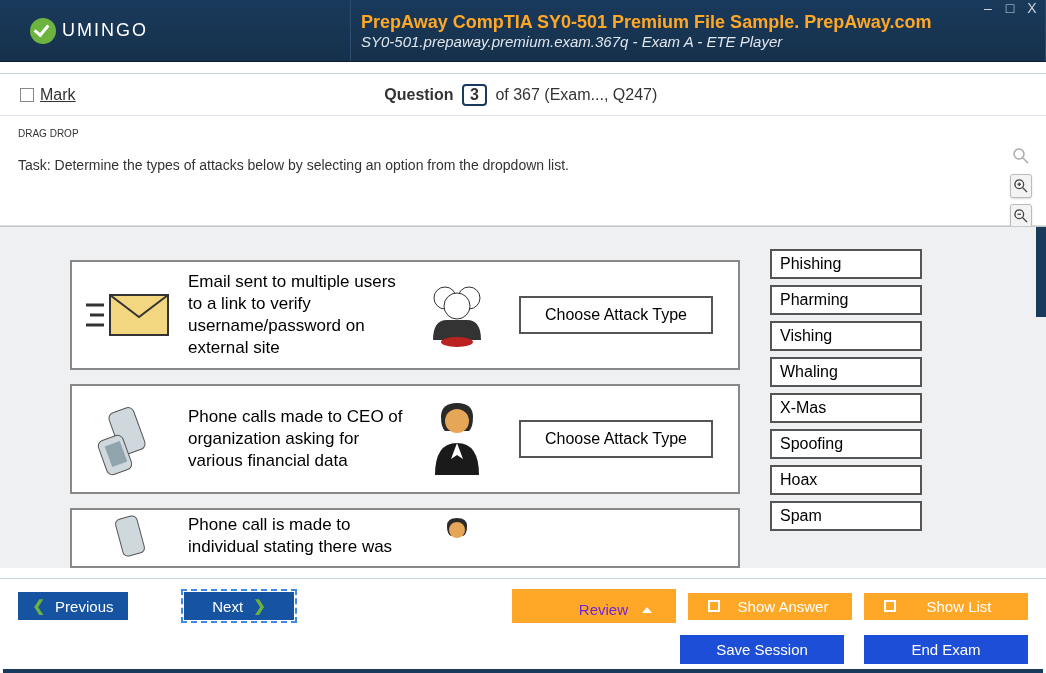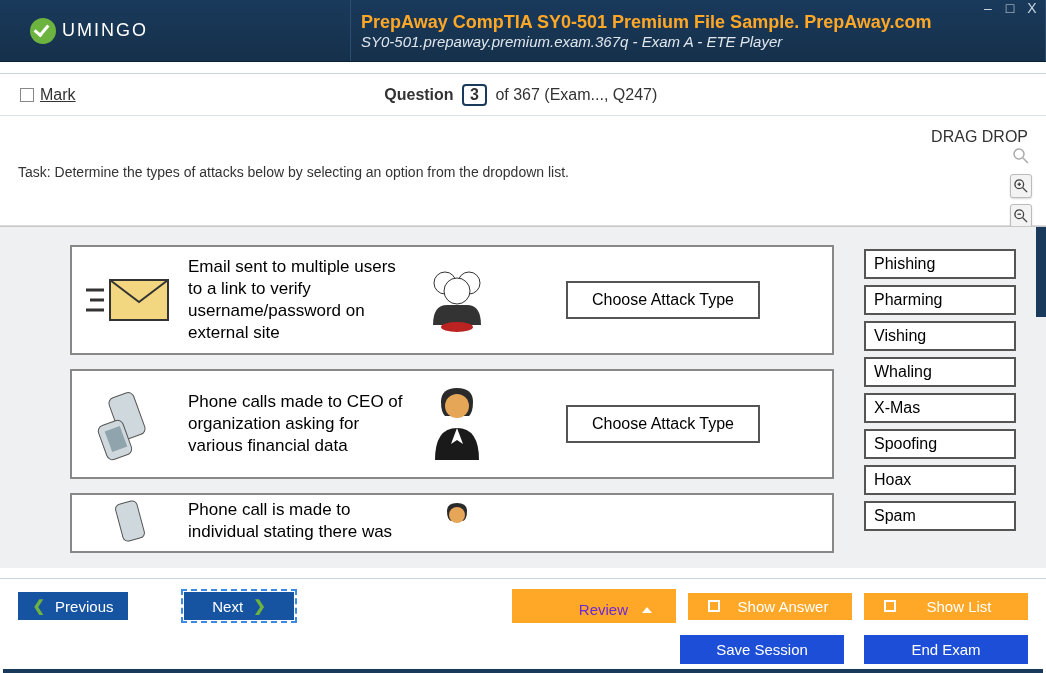--- a/index.html
+++ b/index.html
@@ -20,29 +20,29 @@
 
   .question-hdr { height: 42px; display: flex; align-items: center; padding: 0 20px; border-bottom: 1px solid #dde3ea; font-size: 16px; color: #333; }
   .mark-box { display: flex; align-items: center; gap: 6px; }
   .mark-chk { width: 14px; height: 14px; border: 1px solid #888; }
   .mark-lbl { text-decoration: underline; color: #333; }
   .qcenter { flex: 1; text-align: center; }
   .qbold { font-weight: bold; }
   .qnum-box { display: inline-block; border: 2px solid #1a3a5c; border-radius: 4px; padding: 0 6px; margin: 0 4px; font-weight: bold; }
 
   .task-area { padding: 12px 18px 8px 18px; font-size: 14px; color: #333; position: relative; height: 110px; border-bottom: 1px solid #dcdcdc;}
-  .task-heading { font-size: 16px; margin-bottom: 18px; text-align: right; }
+  .task-heading { font-size: 10px; margin-bottom: 18px; }
   .task-desc { font-size: 14px; }
   .zoom-col { position: absolute; right: 14px; top: 28px; display: flex; flex-direction: column; gap: 6px; align-items: center;}
   .zoom-btn { width: 22px; height: 24px; border: 1px solid #bbb; background: #f3f3f3; border-radius: 3px; display:flex; align-items:center; justify-content:center; cursor:pointer; color:#555; font-size:12px; box-shadow: 0 1px 2px rgba(0,0,0,0.15);}
   .zoom-plain { width: 22px; height: 24px; display:flex; align-items:center; justify-content:center; color:#888;}
 
   .content-scroll { height: 342px; background: #eef0f2; overflow: hidden; position: relative; border-top:1px solid #c8c8c8;}
   .content-inner { padding: 18px 10px 0 70px; display: flex; gap: 30px; }
-  .scenarios-col { width: 764px; }
+  .scenarios-col { width: 670px; margin-top: 15px; }
   .scenario-card { border: 2px solid #888; background: #fff; padding: 10px 12px; margin-bottom: 14px; display: flex; align-items: center; gap: 14px; height: 110px;}
   .scenario-icon { width: 90px; height: 80px; display:flex; align-items:center; justify-content:center;}
   .scenario-text { width: 220px; font-size: 17px; line-height: 1.3; }
   .scenario-avatar { width: 70px; display:flex; align-items:center; justify-content:center;}
   .choose-btn { flex: 1; display:flex; justify-content:center;}
   .choose-btn > div { border: 2px solid #555; padding: 8px 24px; font-size: 16px; cursor:pointer; background:#fff;}
 
   .options-col { width: 152px; padding-top: 4px;}
   .option-box { border: 2px solid #555; padding: 4px 8px; font-size: 16px; margin-bottom: 6px; background:#fff; cursor:grab;}
 

